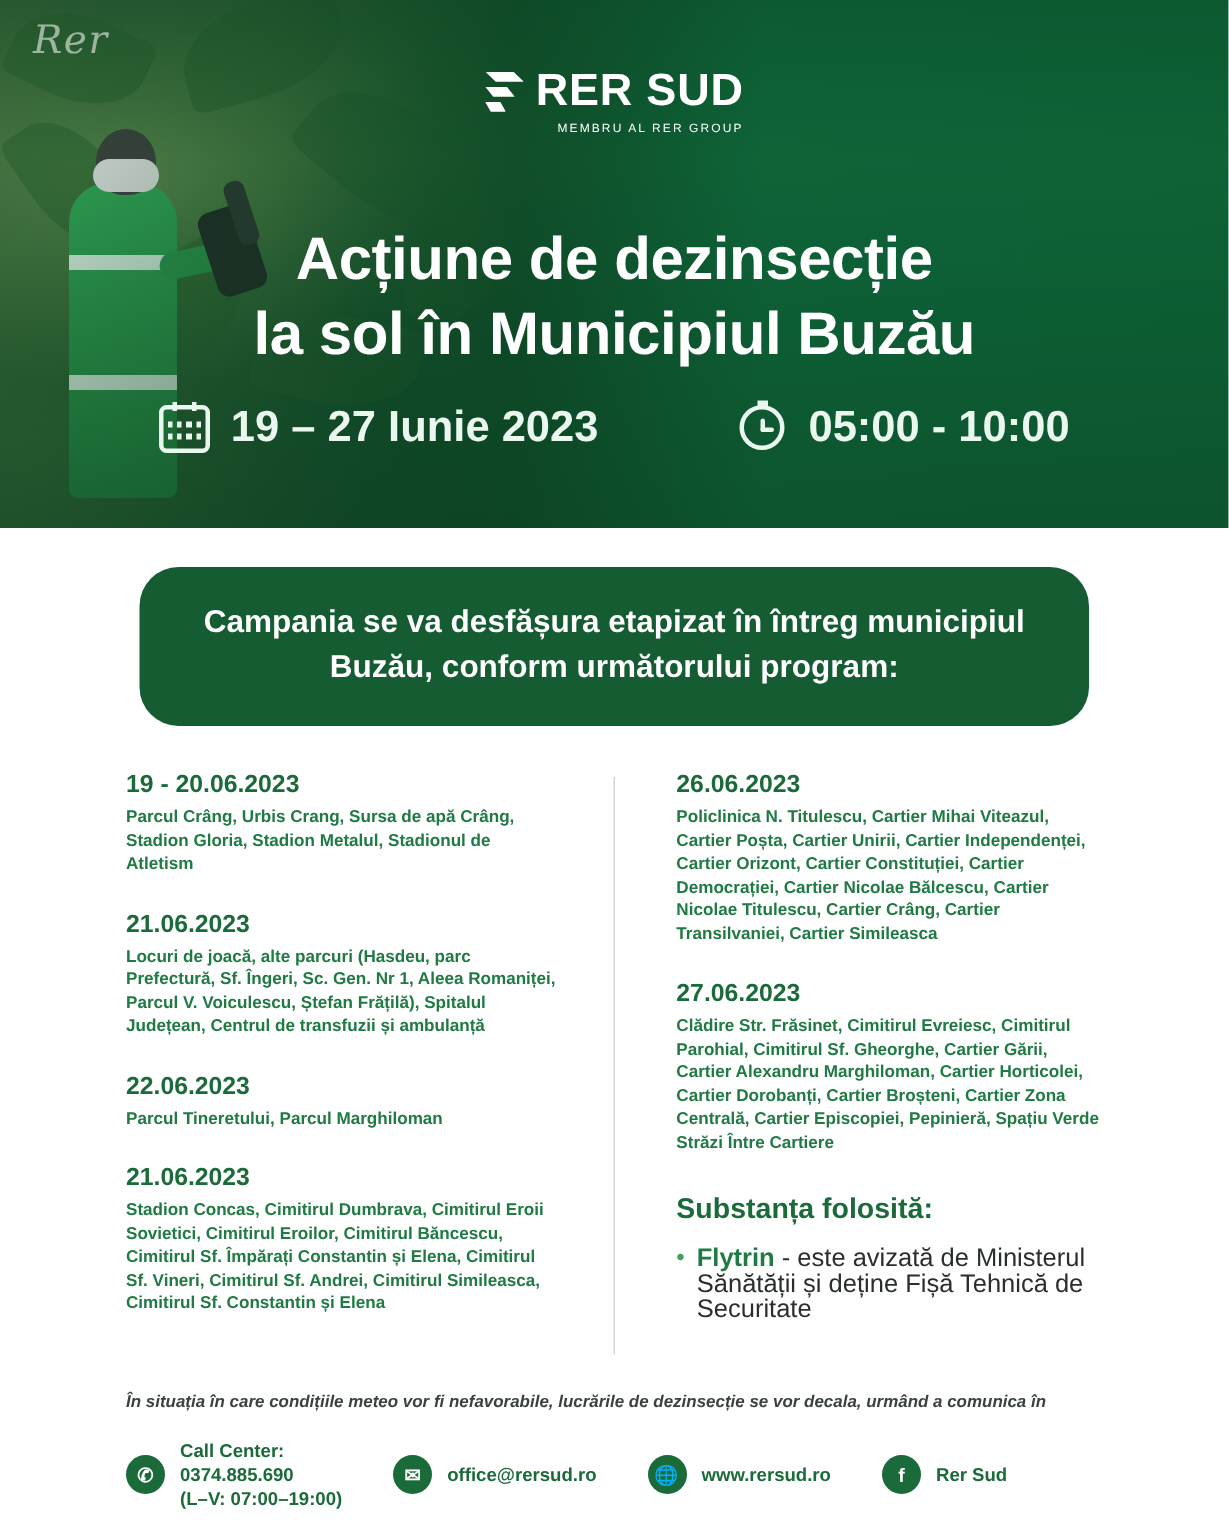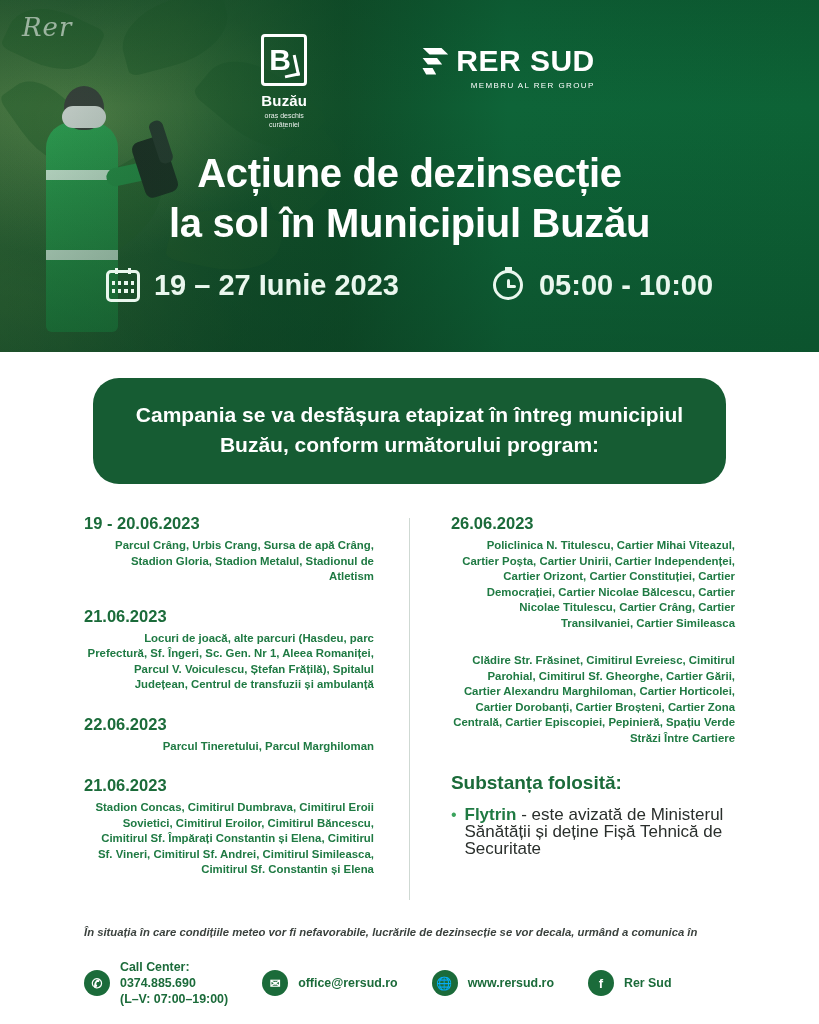--- a/index.html
+++ b/index.html
@@ -178,21 +178,21 @@
   }
   .col-left { width: 320px; padding-right: 22px; }
   .col-div { width: 1px; background: #cfd9d3; margin: 4px 0 0; }
   .col-right { width: 320px; padding-left: 28px; }
 
   .blk { margin-bottom: 22px; }
   .blk-date {
     color: #1b6b3a; font-size: 16.5px; font-weight: 700; margin-bottom: 5px;
   }
   .blk-text {
-    color: #1f7a43; font-size: 11.4px; font-weight: 700; line-height: 15.5px; text-align: right;
+    color: #1f7a43; font-size: 11.4px; font-weight: 700; line-height: 15.5px;
   }
 
   .subst-title {
     color: #1b6b3a; font-size: 19px; font-weight: 700; margin: 2px 0 12px;
   }
   .subst-item { display: flex; gap: 8px; align-items: flex-start; }
   .bullet { color: #3aa35c; font-size: 16px; line-height: 15px; margin-top: 1px; }
   .subst-body { font-size: 17px; line-height: 17px; color: #2a2f2c; }
   .subst-body b { color: #1f7a43; }
 
@@ -246,26 +246,20 @@
       <div class="w-blower"></div>
       <div class="w-nozzle"></div>
     </div>
 
     <div class="hero-fade"></div>
     <div class="hero-fade2"></div>
 
     <div class="hero-logo-script">Rer</div>
 
     <div class="logos">
-      <div class="buzau-logo">
-        <div class="bz-mark"></div>
-        <div class="bz-name">Buzău</div>
-        <div class="bz-sub" style="white-space:pre-line;">oraș deschis
-curățeniei</div>
-      </div>
       <div class="rer-logo">
         <div class="rer-row">
           <span class="rer-chev">
               <i></i>
               <i></i>
               <i></i>
             </span>
           <span class="rer-text">RER SUD</span>
         </div>
         <div class="rer-sub">MEMBRU AL RER GROUP</div>
@@ -336,20 +330,21 @@
       </div>
 
       <div class="col-div"></div>
 
       <div class="col-right">
         <div class="blk">
           <div class="blk-date">26.06.2023</div>
           <div class="blk-text">Policlinica N. Titulescu, Cartier Mihai Viteazul, Cartier Poșta, Cartier Unirii, Cartier Independenței, Cartier Orizont, Cartier Constituției, Cartier Democrației, Cartier Nicolae Bălcescu, Cartier Nicolae Titulescu, Cartier Crâng, Cartier Transilvaniei, Cartier Simileasca</div>
         </div>
         <div class="blk">
+          <div class="blk-date">27.06.2023</div>
           <div class="blk-text">Clădire Str. Frăsinet, Cimitirul Evreiesc, Cimitirul Parohial, Cimitirul Sf. Gheorghe, Cartier Gării, Cartier Alexandru Marghiloman, Cartier Horticolei, Cartier Dorobanți, Cartier Broșteni, Cartier Zona Centrală, Cartier Episcopiei, Pepinieră, Spațiu Verde Străzi Între Cartiere</div>
         </div>
 
         <div class="blk" style="margin-top:26px;">
           <div class="subst-title">Substanța folosită:</div>
           <div class="subst-item">
             <span class="bullet">•</span>
             <div class="subst-body">
               <b>Flytrin</b><span> - este avizată de Ministerul Sănătății și deține Fișă Tehnică de Securitate</span>
             </div>

